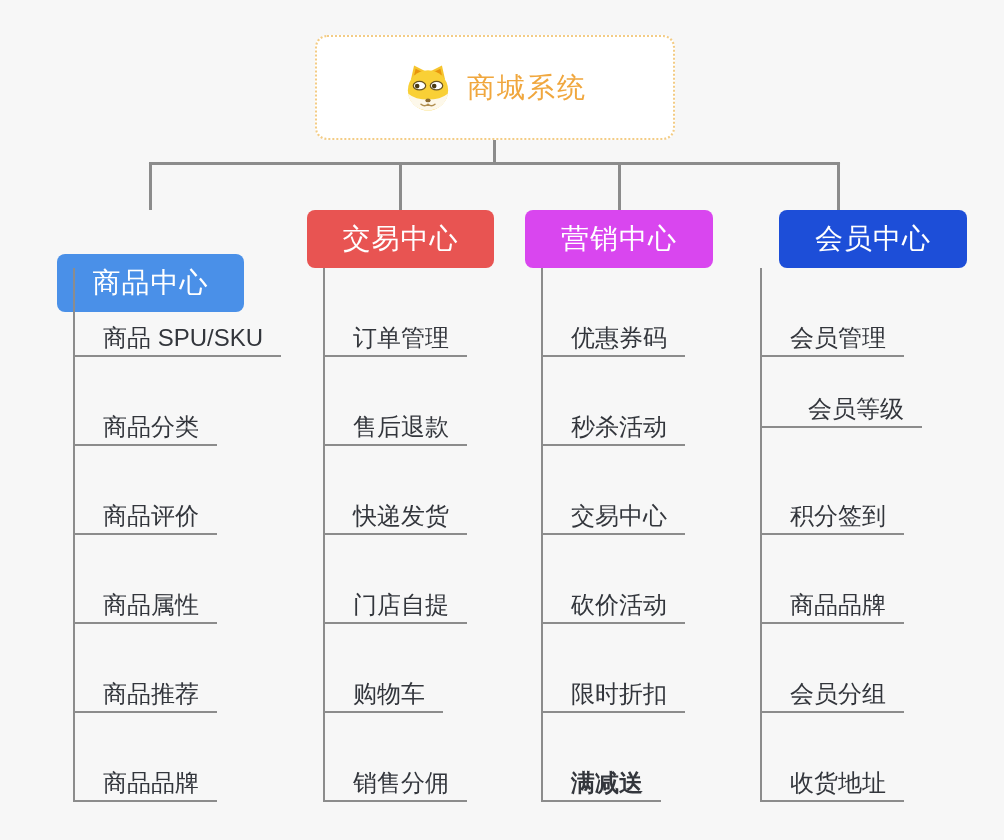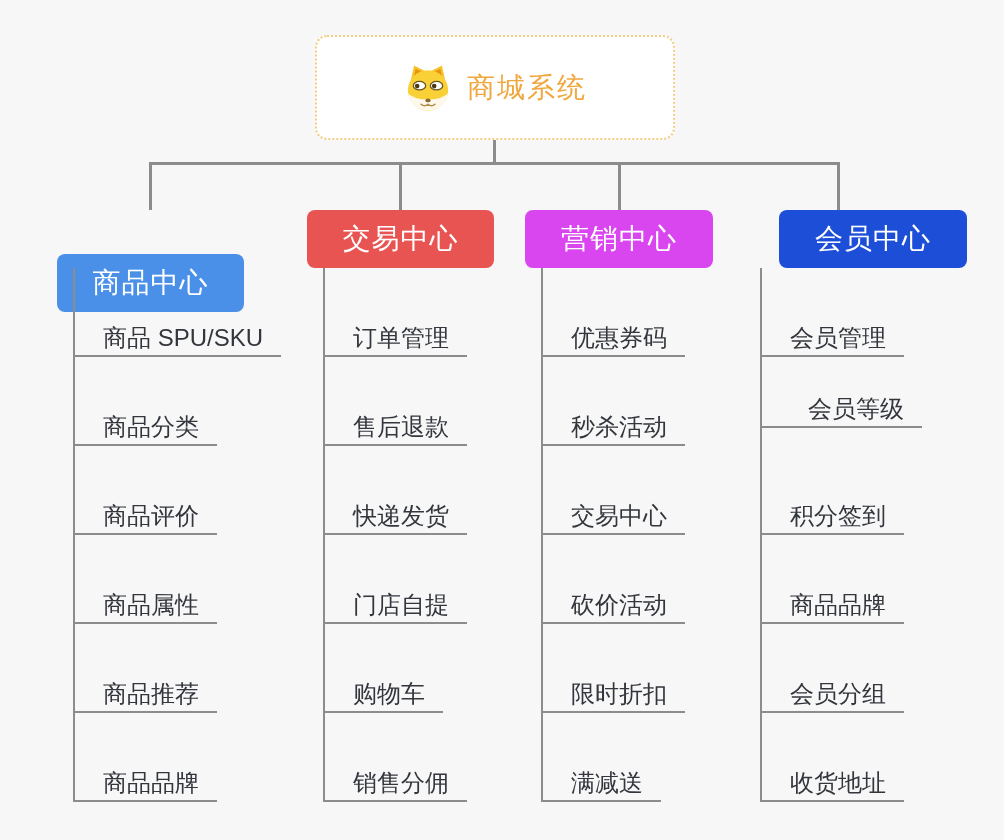--- a/index.html
+++ b/index.html
@@ -131,21 +131,21 @@
       <div class="leaf-item" style="left: 323px; top: 677px;">购物车</div>
       <div class="leaf-item" style="left: 323px; top: 766px;">销售分佣</div>
       <div class="line v-line" style="left: 617.5px; top: 162px; height: 48px;"></div>
       <div class="branch-header" style="left: 525px; width: 188px; background: #d946ef; text-align: center;">营销中心</div>
       <div class="line col-line" style="left: 541px; top: 268px; height: 534px;"></div>
       <div class="leaf-item" style="left: 541px; top: 321px;">优惠券码</div>
       <div class="leaf-item" style="left: 541px; top: 410px;">秒杀活动</div>
       <div class="leaf-item" style="left: 541px; top: 499px;">交易中心</div>
       <div class="leaf-item" style="left: 541px; top: 588px;">砍价活动</div>
       <div class="leaf-item" style="left: 541px; top: 677px;">限时折扣</div>
-      <div class="leaf-item" style="left: 541px; top: 766px;">满减送</div>
+      <div class="leaf-item" style="left: 541px; top: 766px; font-weight: bold;">满减送</div>
       <div class="line v-line" style="left: 836.5px; top: 162px; height: 48px;"></div>
       <div class="branch-header" style="left: 744px; width: 188px; background: #1d4ed8; margin-left: 35px;">会员中心</div>
       <div class="line col-line" style="left: 760px; top: 268px; height: 534px;"></div>
       <div class="leaf-item" style="left: 760px; top: 321px;">会员管理</div>
       <div class="leaf-item" style="left: 760px; top: 392px; padding-left: 48px;">会员等级</div>
       <div class="leaf-item" style="left: 760px; top: 499px;">积分签到</div>
       <div class="leaf-item" style="left: 760px; top: 588px;">商品品牌</div>
       <div class="leaf-item" style="left: 760px; top: 677px;">会员分组</div>
       <div class="leaf-item" style="left: 760px; top: 766px;">收货地址</div>
     </div>

